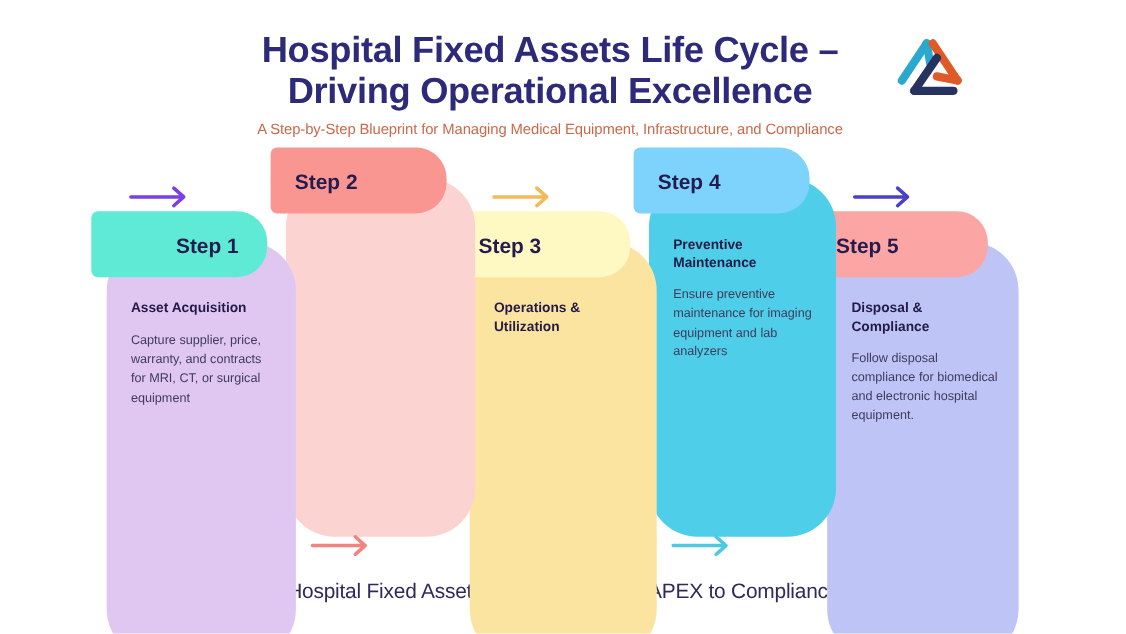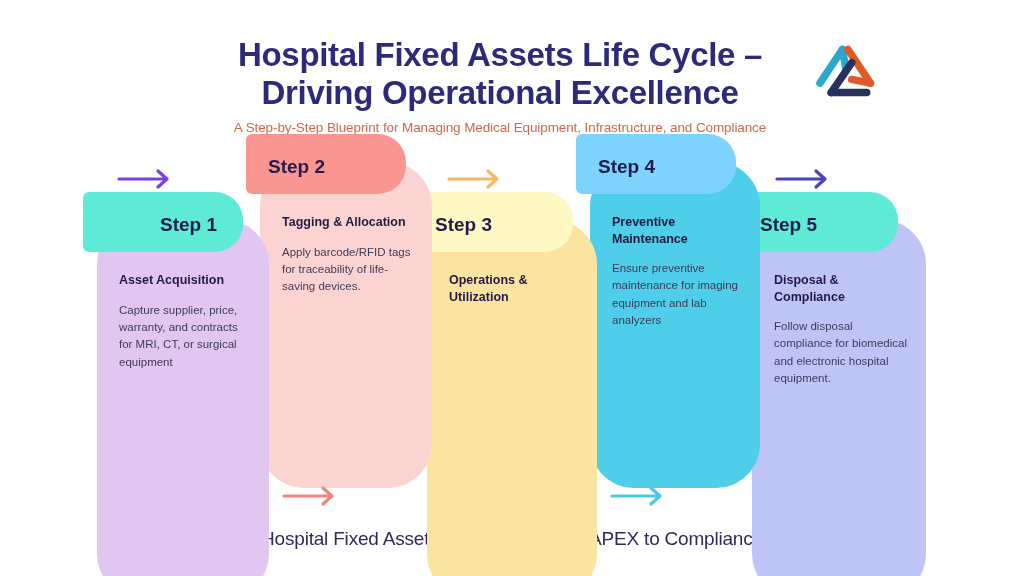--- a/index.html
+++ b/index.html
@@ -12,21 +12,21 @@
     height: 576px;
     overflow: hidden;
     font-family: "Liberation Sans", sans-serif;
     position: relative;
   }
 
   
   #header {
     position: absolute;
     left: 0;
-    top: 14px;
+    top: 4px;
     width: 904px;
     height: 140px;
   }
   #title {
     position: absolute;
     left: 120px;
     top: 22px;
     width: 760px;
     text-align: center;
     font-size: 33px;
@@ -174,24 +174,20 @@
       <div class="card-heading">Asset Acquisition</div>
       <div class="card-desc">Capture supplier, price, warranty, and contracts for MRI, CT, or surgical equipment</div>
     </div>
   </div>
 
   <div class="card" id="card-2">
     <div class="card-body" style="background: rgb(251, 212, 209);"></div>
     <div class="badge" style="background: rgb(249, 150, 145);">
       <span>Step 2</span>
     </div>
-    <div class="card-content">
-      <div class="card-heading">Tagging &amp; Allocation</div>
-      <div class="card-desc">Apply barcode/RFID tags for traceability of life-saving devices.</div>
-    </div>
   </div>
 
   <div class="card" id="card-3">
     <div class="card-body" style="background: rgb(251, 228, 160);"></div>
     <div class="badge" style="background: #fef9c3;">
       <span>Step 3</span>
     </div>
     <div class="card-content">
       <div class="card-heading">Operations &amp; Utilization</div>
     </div>
@@ -203,21 +199,21 @@
       <span>Step 4</span>
     </div>
     <div class="card-content">
       <div class="card-heading">Preventive Maintenance</div>
       <div class="card-desc">Ensure preventive maintenance for imaging equipment and lab analyzers</div>
     </div>
   </div>
 
   <div class="card" id="card-5">
     <div class="card-body" style="background: rgb(190, 196, 246);"></div>
-    <div class="badge" style="background: #5eead4;">
+    <div class="badge" style="background: #fca5a5;">
       <span>Step 5</span>
     </div>
     <div class="card-content">
       <div class="card-heading">Disposal &amp; Compliance</div>
       <div class="card-desc">Follow disposal compliance for biomedical and electronic hospital equipment.</div>
     </div>
   </div>
 
   <div class="arrow" id="arrow-1">
     <svg viewBox="0 0 60 22" width="60" height="22" aria-hidden="true">

